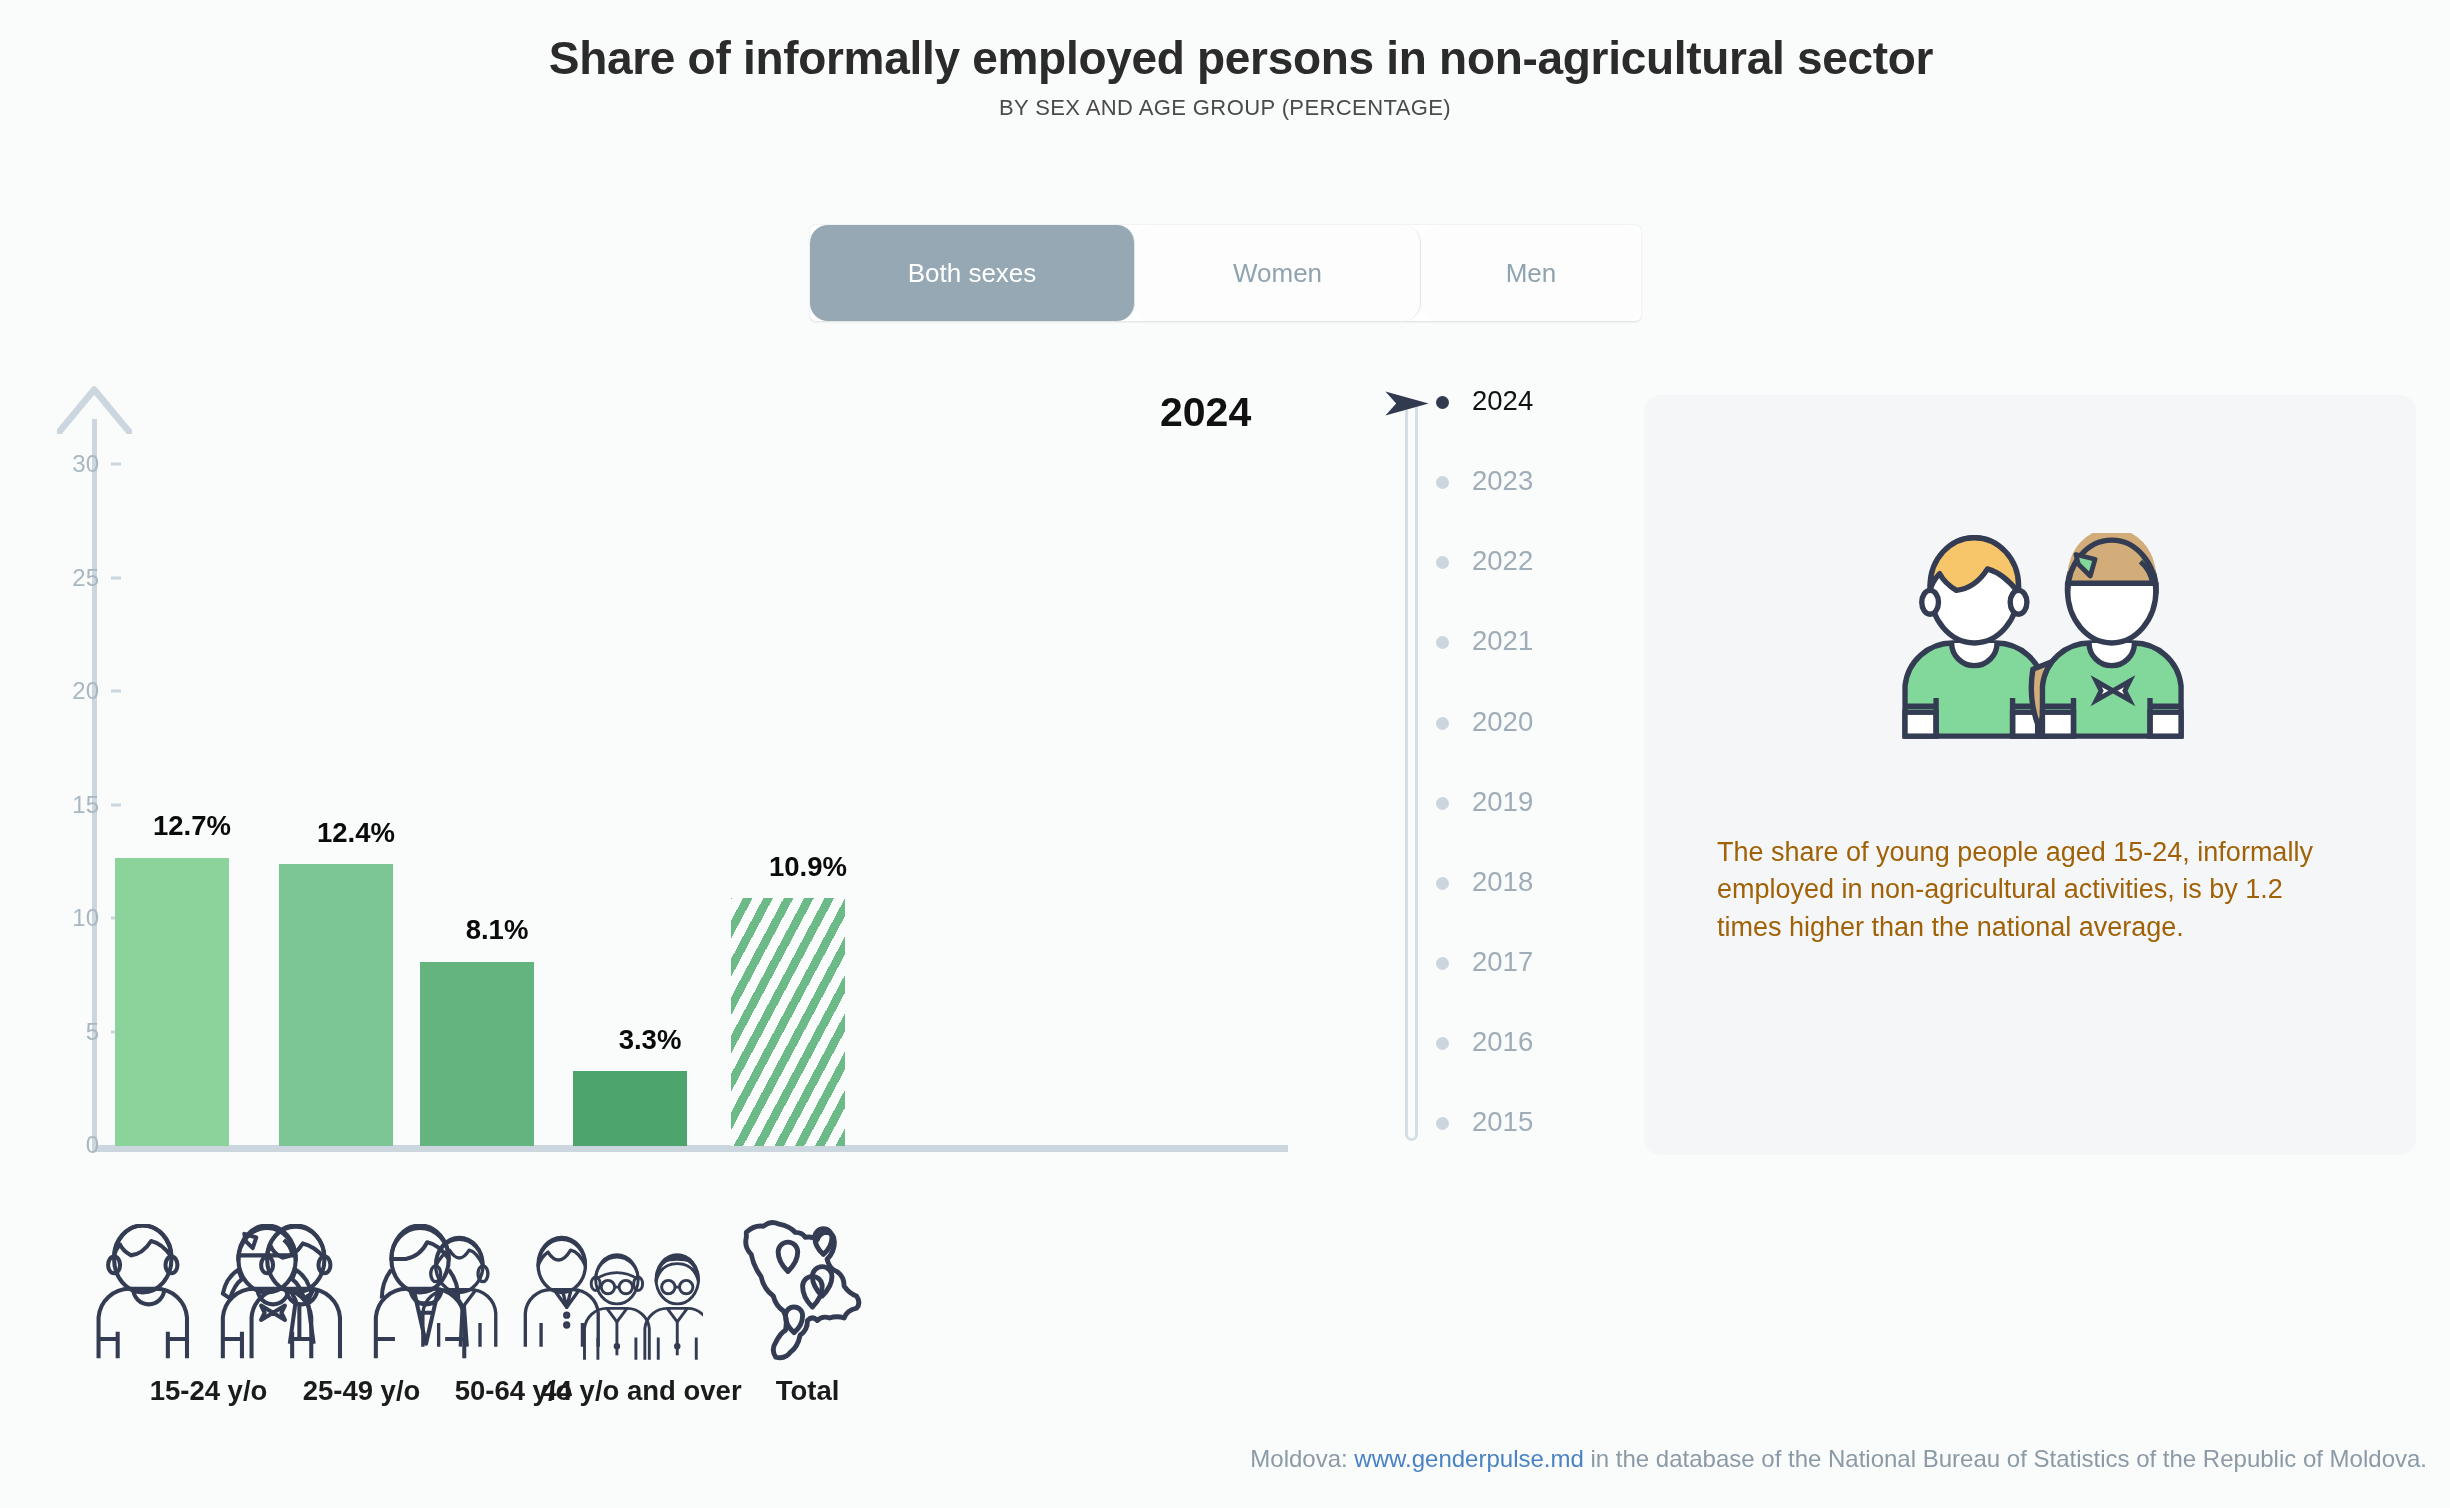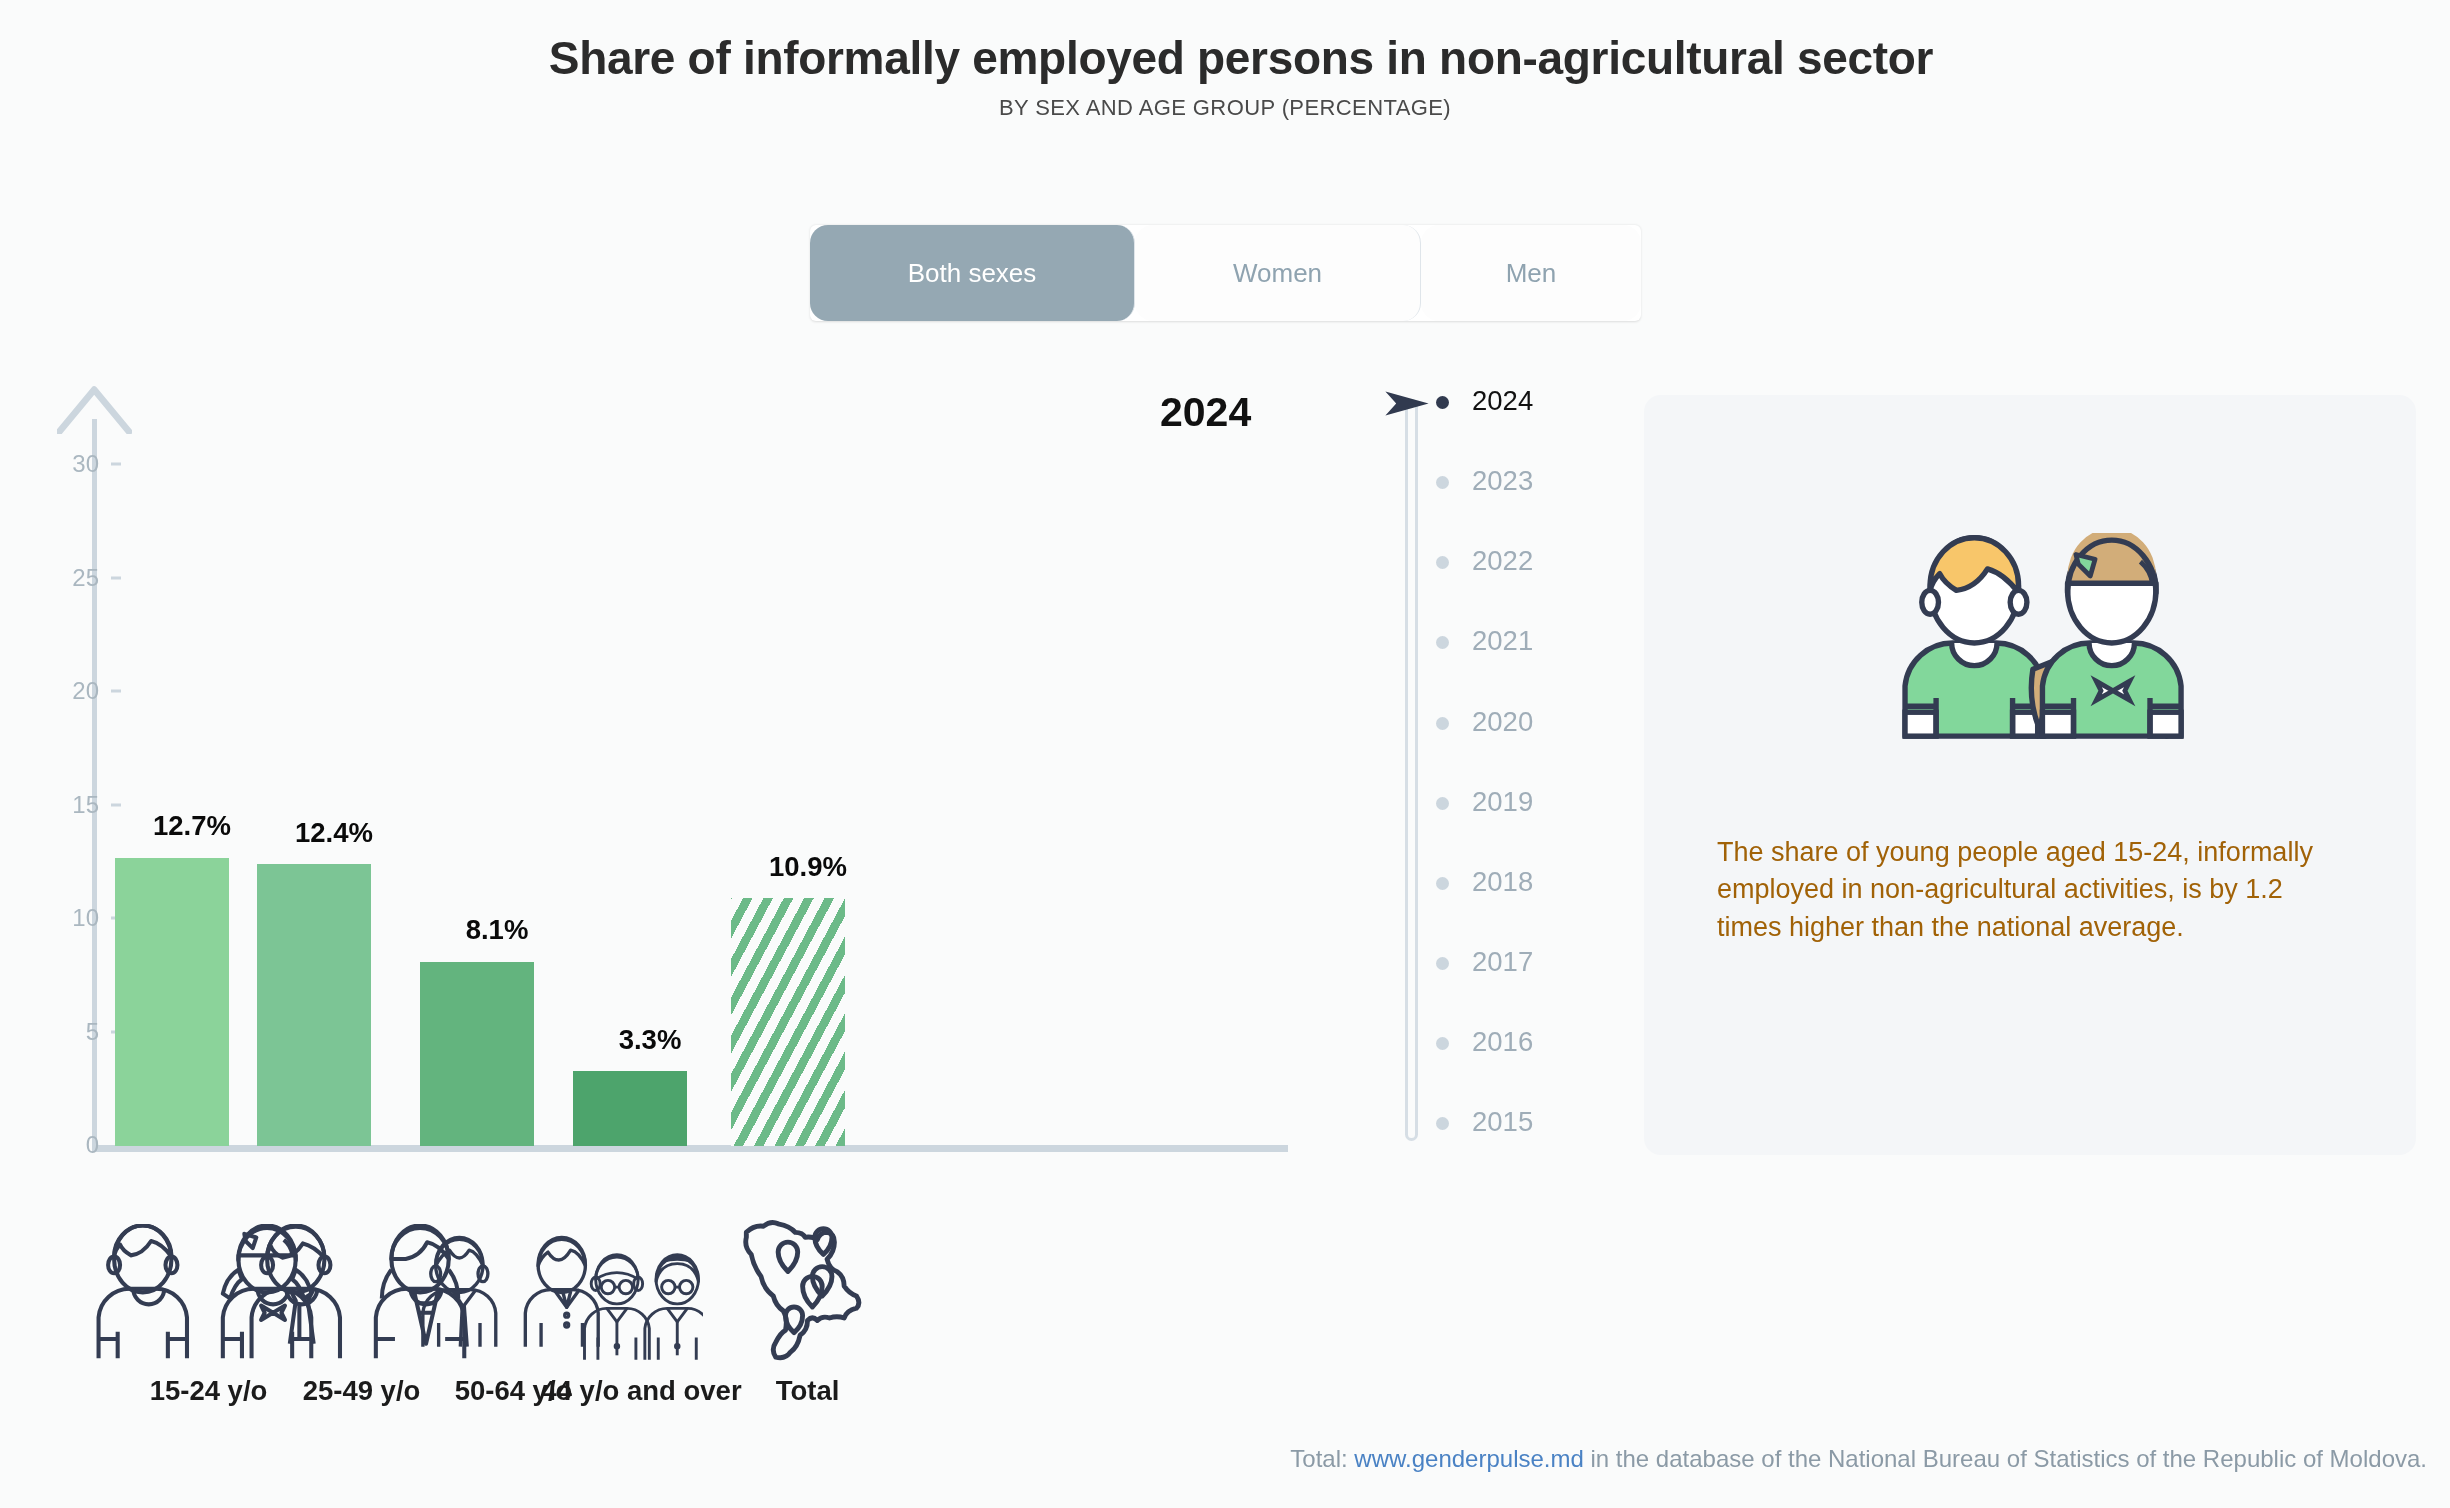--- a/index.html
+++ b/index.html
@@ -181,21 +181,21 @@
       <div class="ytick-mark" style="top: 578px;"></div>
       <div class="ytick" style="top: 464px;">30</div>
       <div class="ytick-mark" style="top: 464px;"></div>
     </div>
 
   <div class="bars" id="bars">
       <div class="bar-col" style="left: 18px; width: 114px; height: 727px;">
         <div class="bar" style="height: 288px; background: rgb(139, 211, 154);"></div>
         <div class="bar-label" style="bottom: 304px;">12.7%</div>
       </div>
-      <div class="bar-col" style="left: 160px; width: 114px; height: 727px;">
+      <div class="bar-col" style="left: 182px; width: 114px; height: 727px;">
         <div class="bar" style="height: 282px; background: rgb(124, 197, 149);"></div>
         <div class="bar-label" style="bottom: 297px;">12.4%</div>
       </div>
       <div class="bar-col" style="left: 323px; width: 114px; height: 727px;">
         <div class="bar" style="height: 184px; background: rgb(99, 180, 126);"></div>
         <div class="bar-label" style="bottom: 200px;">8.1%</div>
       </div>
       <div class="bar-col" style="left: 476px; width: 114px; height: 727px;">
         <div class="bar" style="height: 75px; background: rgb(77, 164, 108);"></div>
         <div class="bar-label" style="bottom: 90px;">3.3%</div>
@@ -410,17 +410,17 @@
           <path d="M171 50 a37 44 0 0 1 74 0 v-8 h-74 z" fill="#d2ad79" stroke="#333c52" stroke-width="4.5" stroke-linejoin="round"></path>
           <path d="M232 24 a30 30 0 0 1 10 18" fill="none" stroke="#333c52" stroke-width="4"></path>
           <path d="M178 18 l16 4 l-4 14 l-10 -10 z" fill="#82d79b" stroke="#333c52" stroke-width="4" stroke-linejoin="round"></path>
         </g>
       </svg>
     </div>
   </div>
   <div class="info-text">The share of young people aged 15-24, informally employed in non-agricultural activities, is by 1.2 times higher than the national average.</div>
 
   <div class="footer">
-    <span>Total: </span><a href="#">www.genderpulse.md</a><span> in the database of the National Bureau of Statistics of the Republic of Moldova.</span>
+    <span>Moldova: </span><a href="#">www.genderpulse.md</a><span> in the database of the National Bureau of Statistics of the Republic of Moldova.</span>
   </div>
 
 </div>
 
 
 </body></html>

